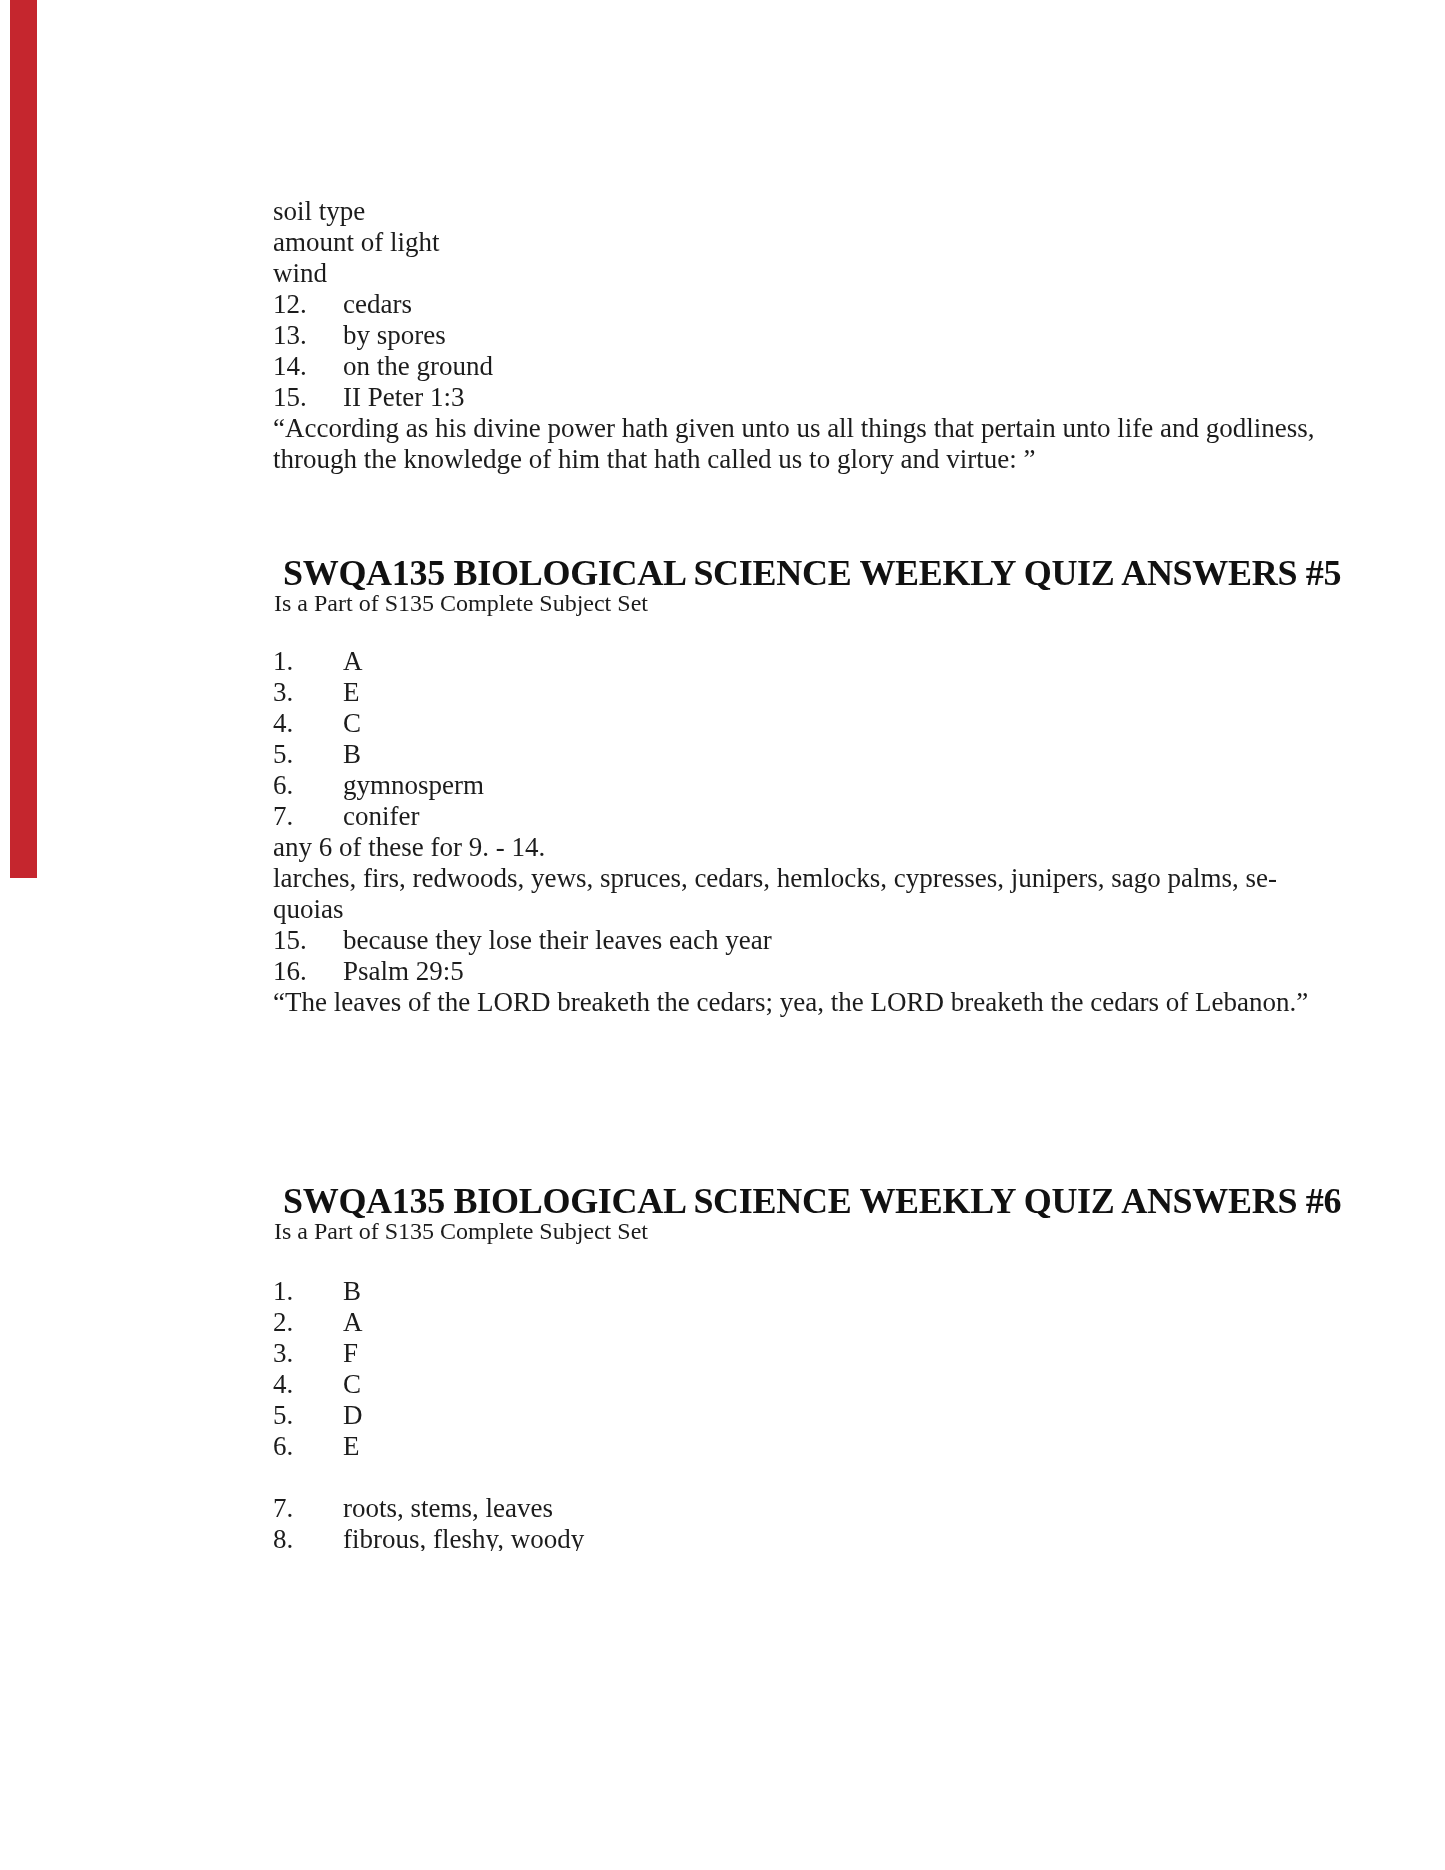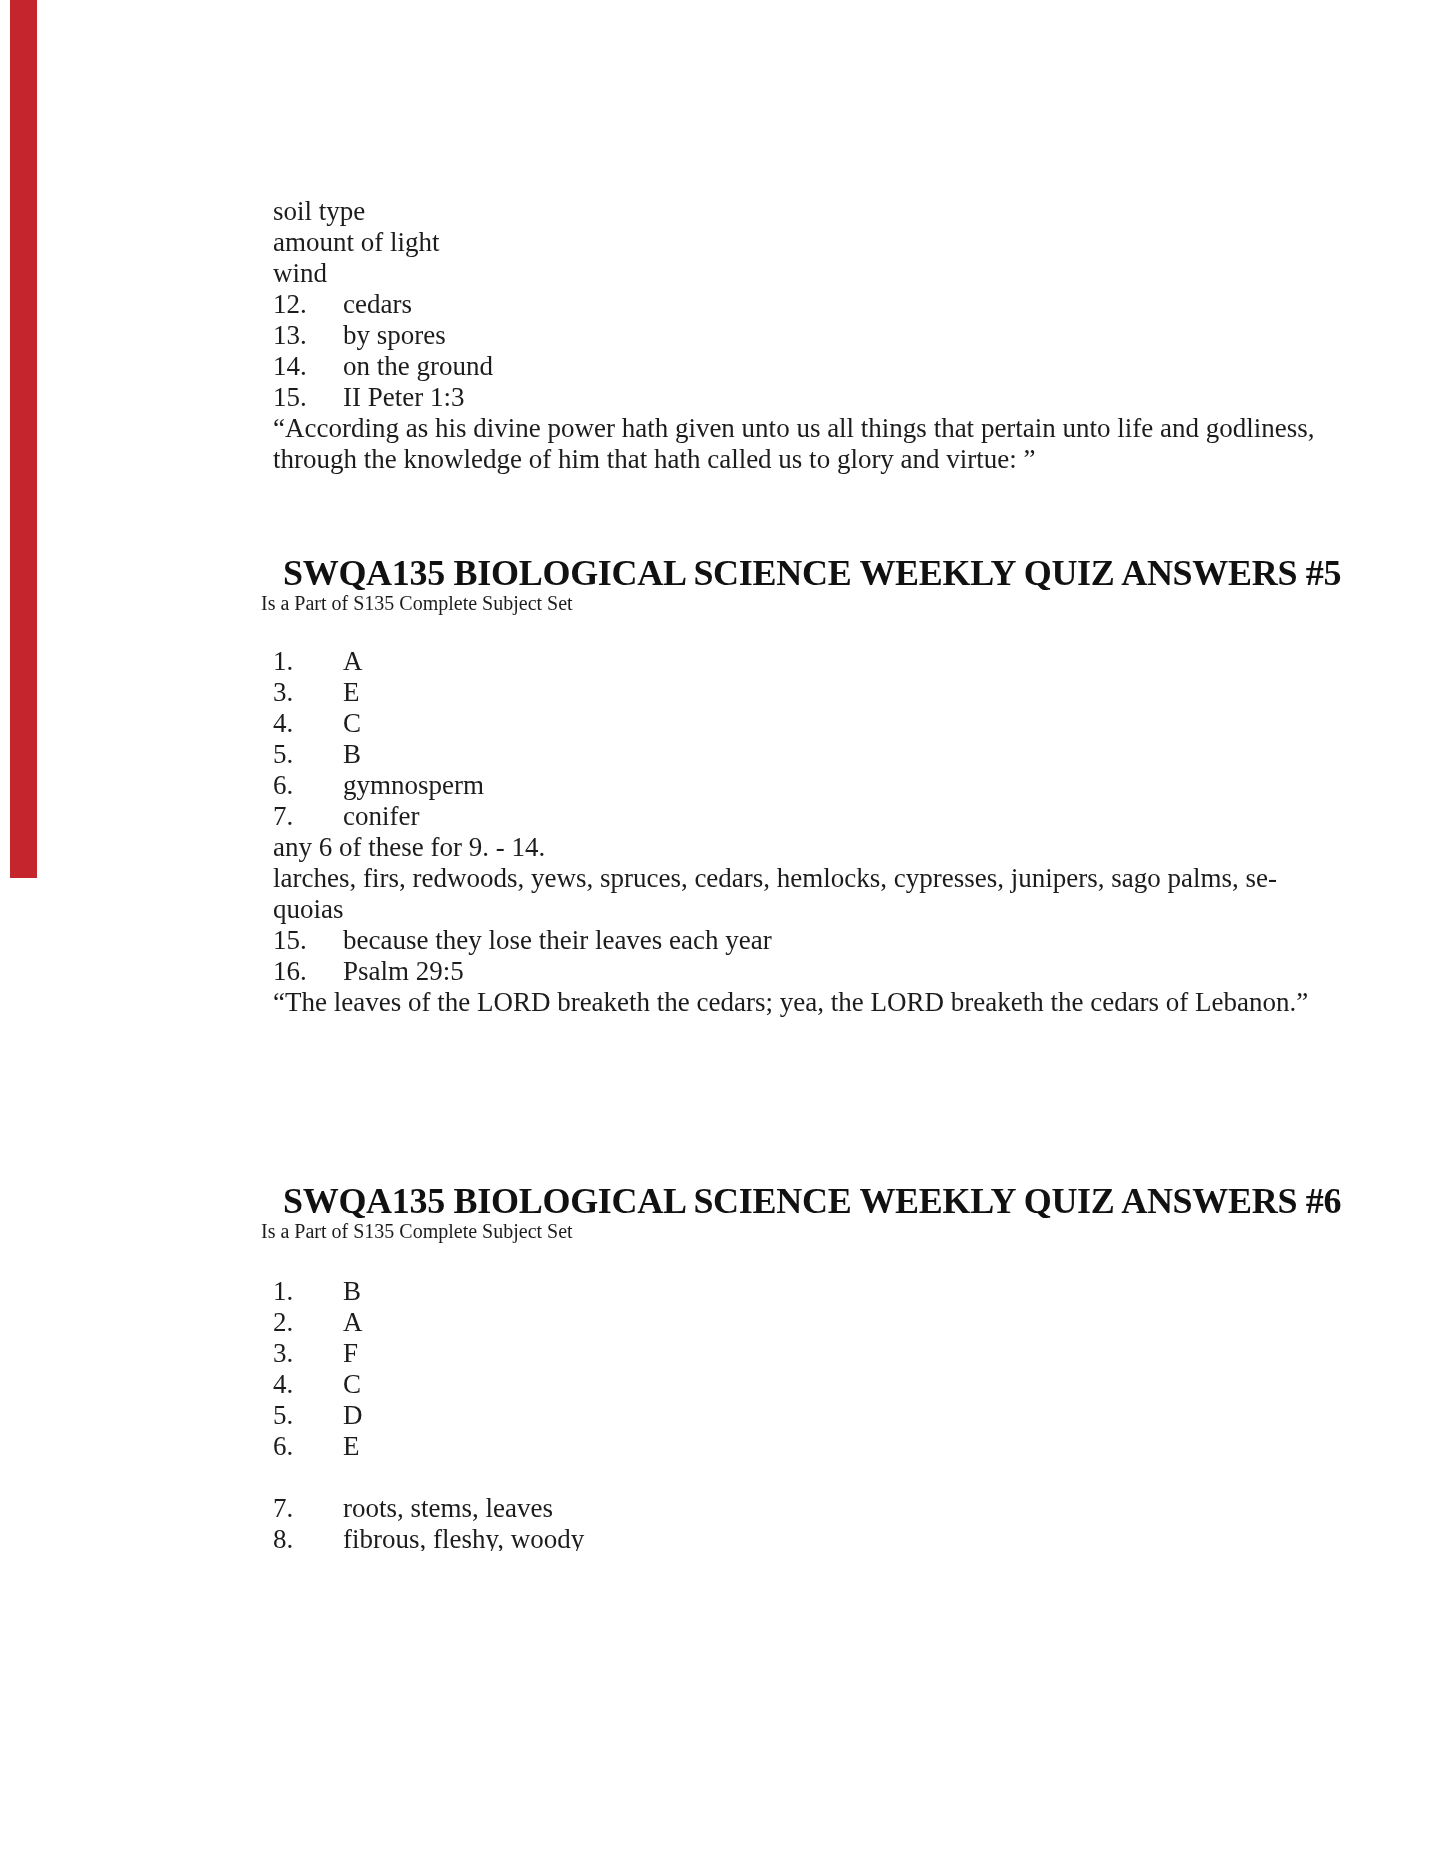--- a/index.html
+++ b/index.html
@@ -38,22 +38,22 @@
     left: 273px;
     margin: 10px;
     font-size: 36px;
     font-weight: bold;
     color: #111111;
     letter-spacing: -0.3px;
     white-space: nowrap;
   }
   .subtitle {
     position: absolute;
-    left: 261px;
-    font-size: 20px;
+    left: 274px;
+    font-size: 24px;
     line-height: 26px;
     white-space: nowrap;
   }
   .page-number {
     position: absolute;
     left: 286px;
     font-size: 26px;
   }
 </style>
 </head>

